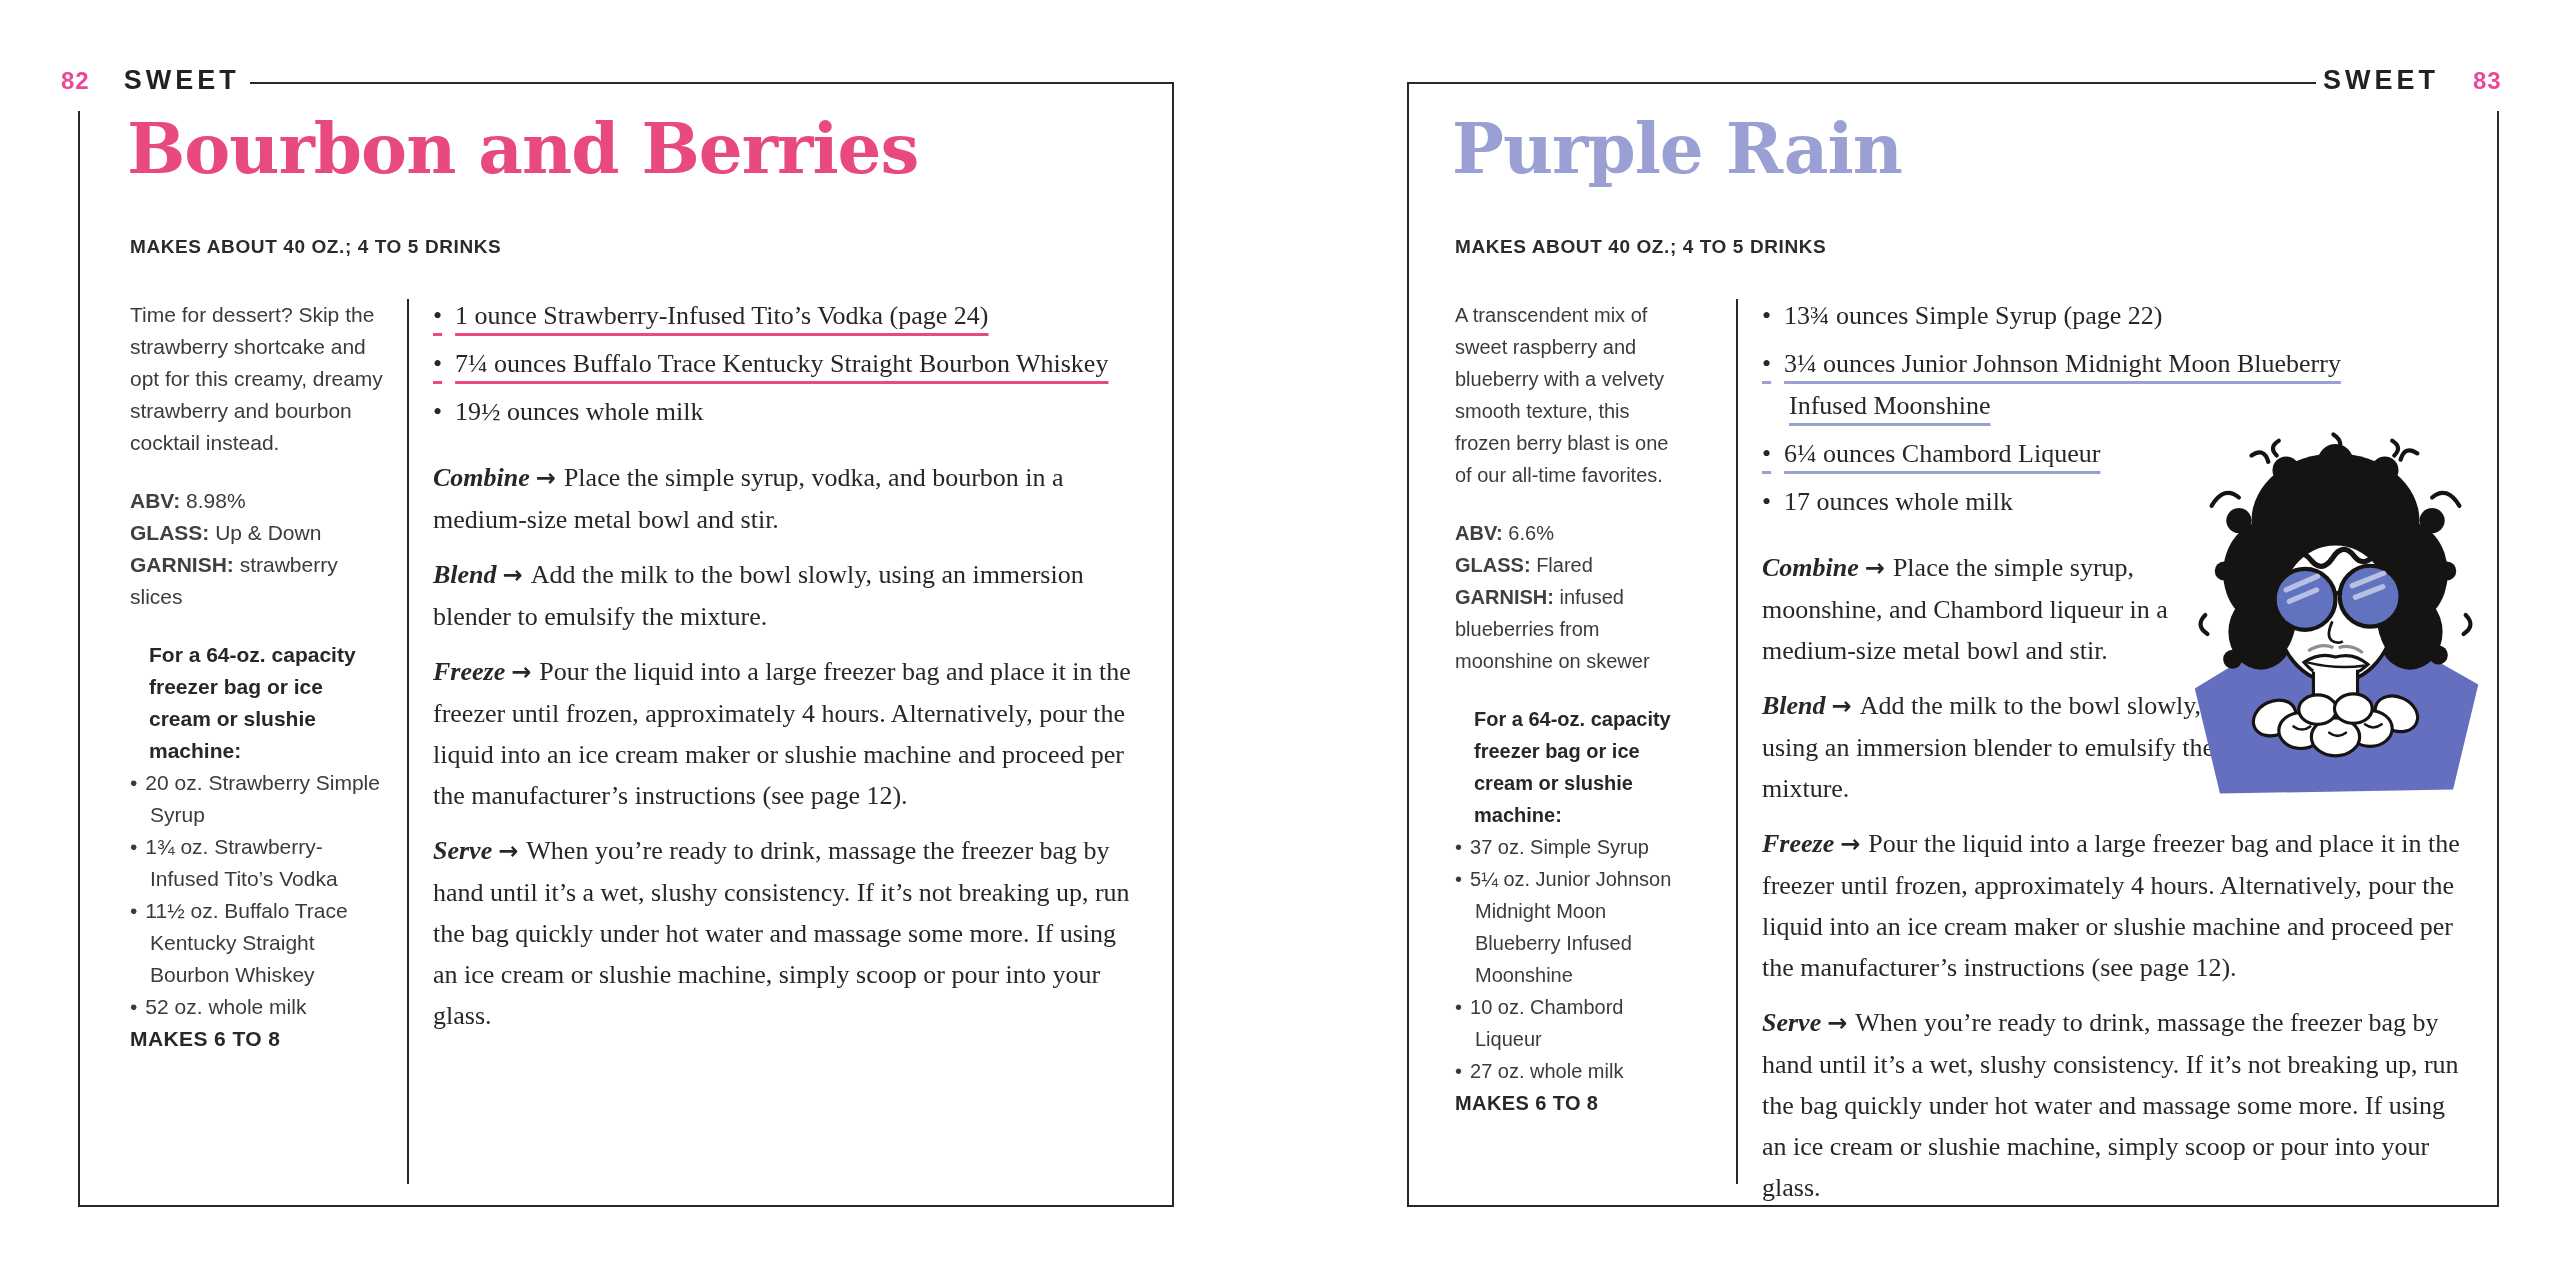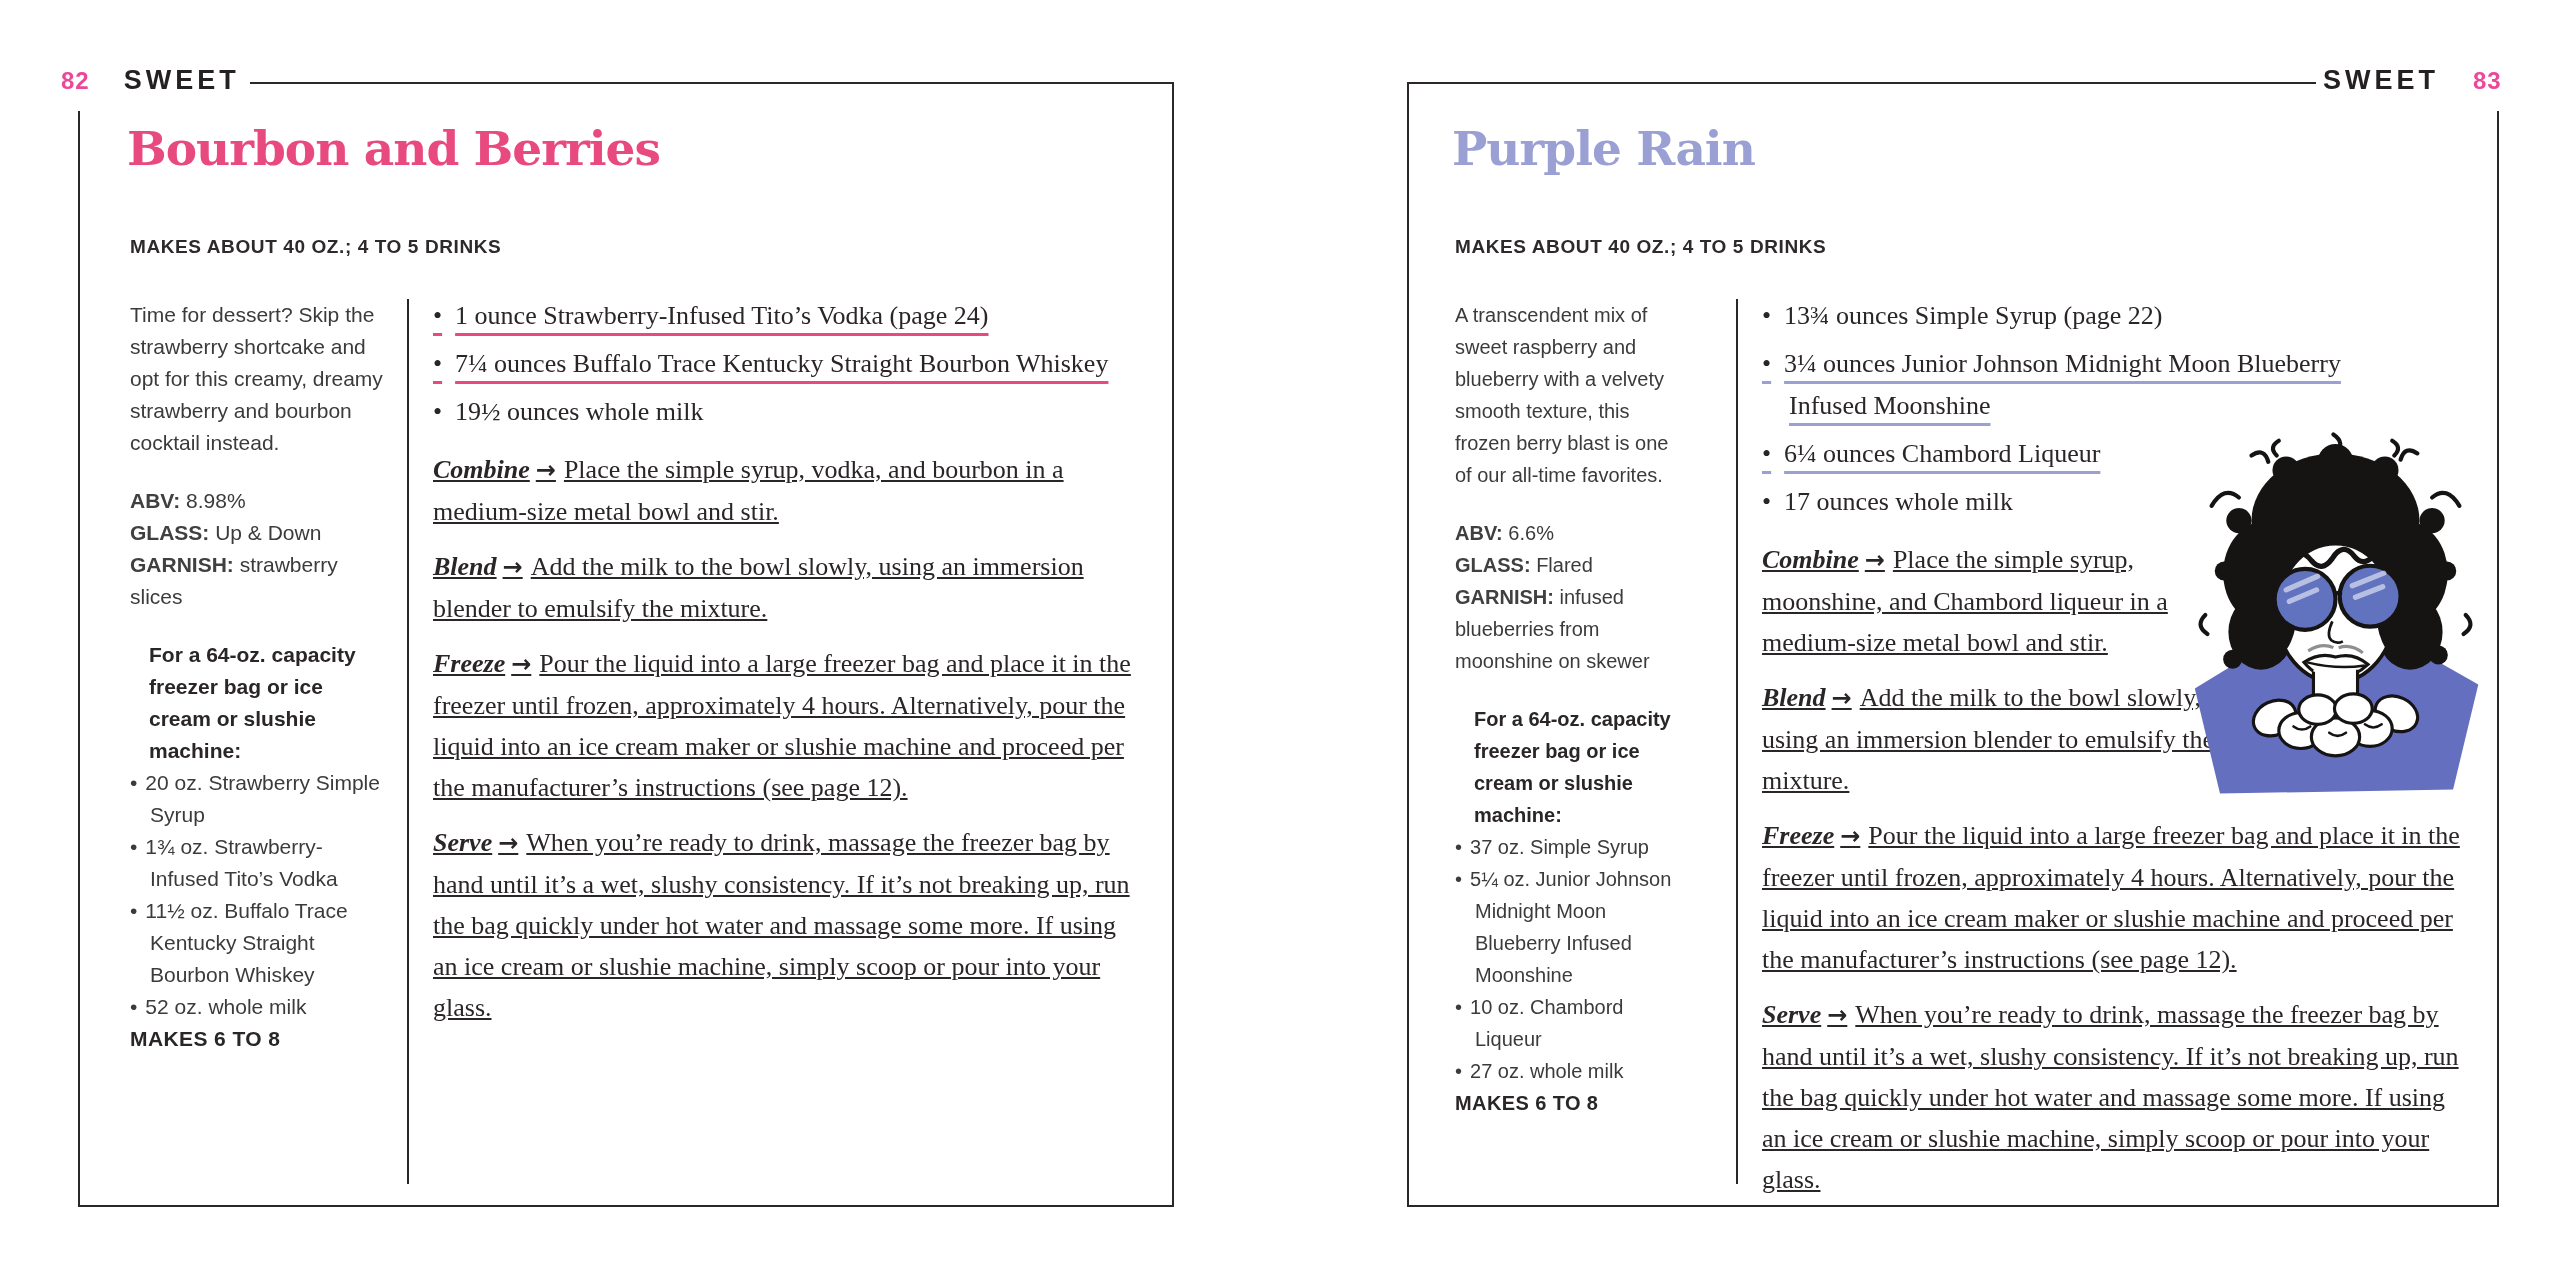--- a/index.html
+++ b/index.html
@@ -11,21 +11,21 @@
   .line { position:absolute; background:#2b2728; }
 
   
   .runhead { position:absolute; top:65px; display:flex; align-items:baseline; gap:34px; }
   .pagenum { font-size:24px; font-weight:700; color:#ec4899; letter-spacing:1px; }
   .section { font-size:27px; font-weight:700; letter-spacing:4px; color:#252122; }
 
   
   .title {
     position:absolute; font-family:"DejaVu Serif", serif; font-weight:700;
-    font-size:47px; line-height:79px; letter-spacing:-1px; white-space:nowrap;
+    font-size:69px; line-height:79px; letter-spacing:-1px; white-space:nowrap;
   }
   .yield {
     position:absolute; font-size:19px; font-weight:700; letter-spacing:0.6px; color:#2e2a2b;
   }
 
   
   .sidebar { position:absolute; font-size:21px; line-height:32px; color:#3d3a3b; }
   .sidebar.sb-right { font-size:20px; }
   .sidebar p.intro { margin-bottom:26px; }
   .spec-row { }
@@ -34,21 +34,21 @@
   .b-item { padding-left:20px; text-indent:-20px; }
   .b-item .blt { padding-right:8px; }
   .batch-yield { font-weight:700; color:#2a2627; letter-spacing:0.4px; }
 
   
   .main { position:absolute; font-family:"Liberation Serif", serif; font-size:26px; color:#2a2526; }
   .ing { line-height:42px; margin-bottom:6px; padding-left:27px; text-indent:-27px; }
   .ing .blt { padding-right:13px; }
   .u-pink   { text-decoration:underline; text-decoration-color:#e8497f; text-decoration-thickness:3px; text-underline-offset:9px; }
   .u-purple { text-decoration:underline; text-decoration-color:#9aa0d3; text-decoration-thickness:3px; text-underline-offset:9px; }
-  .steps { margin-top:16px;text-decoration:underline; }
+  .steps { margin-top:24px; }
   .step { line-height:41px; margin-bottom:14px; }
   .step-label { font-style:italic; font-weight:700; }
   .step-arrow { font-weight:700; font-family:"DejaVu Sans", sans-serif; font-size:24px; padding:0 8px 0 6px; }
   .narrow { width:471px; }
   .w600 { max-width:599px; }
 
   
   #prince { position:absolute; left:2178px; top:424px; width:315px; height:378px; }
 </style>
 </head>

